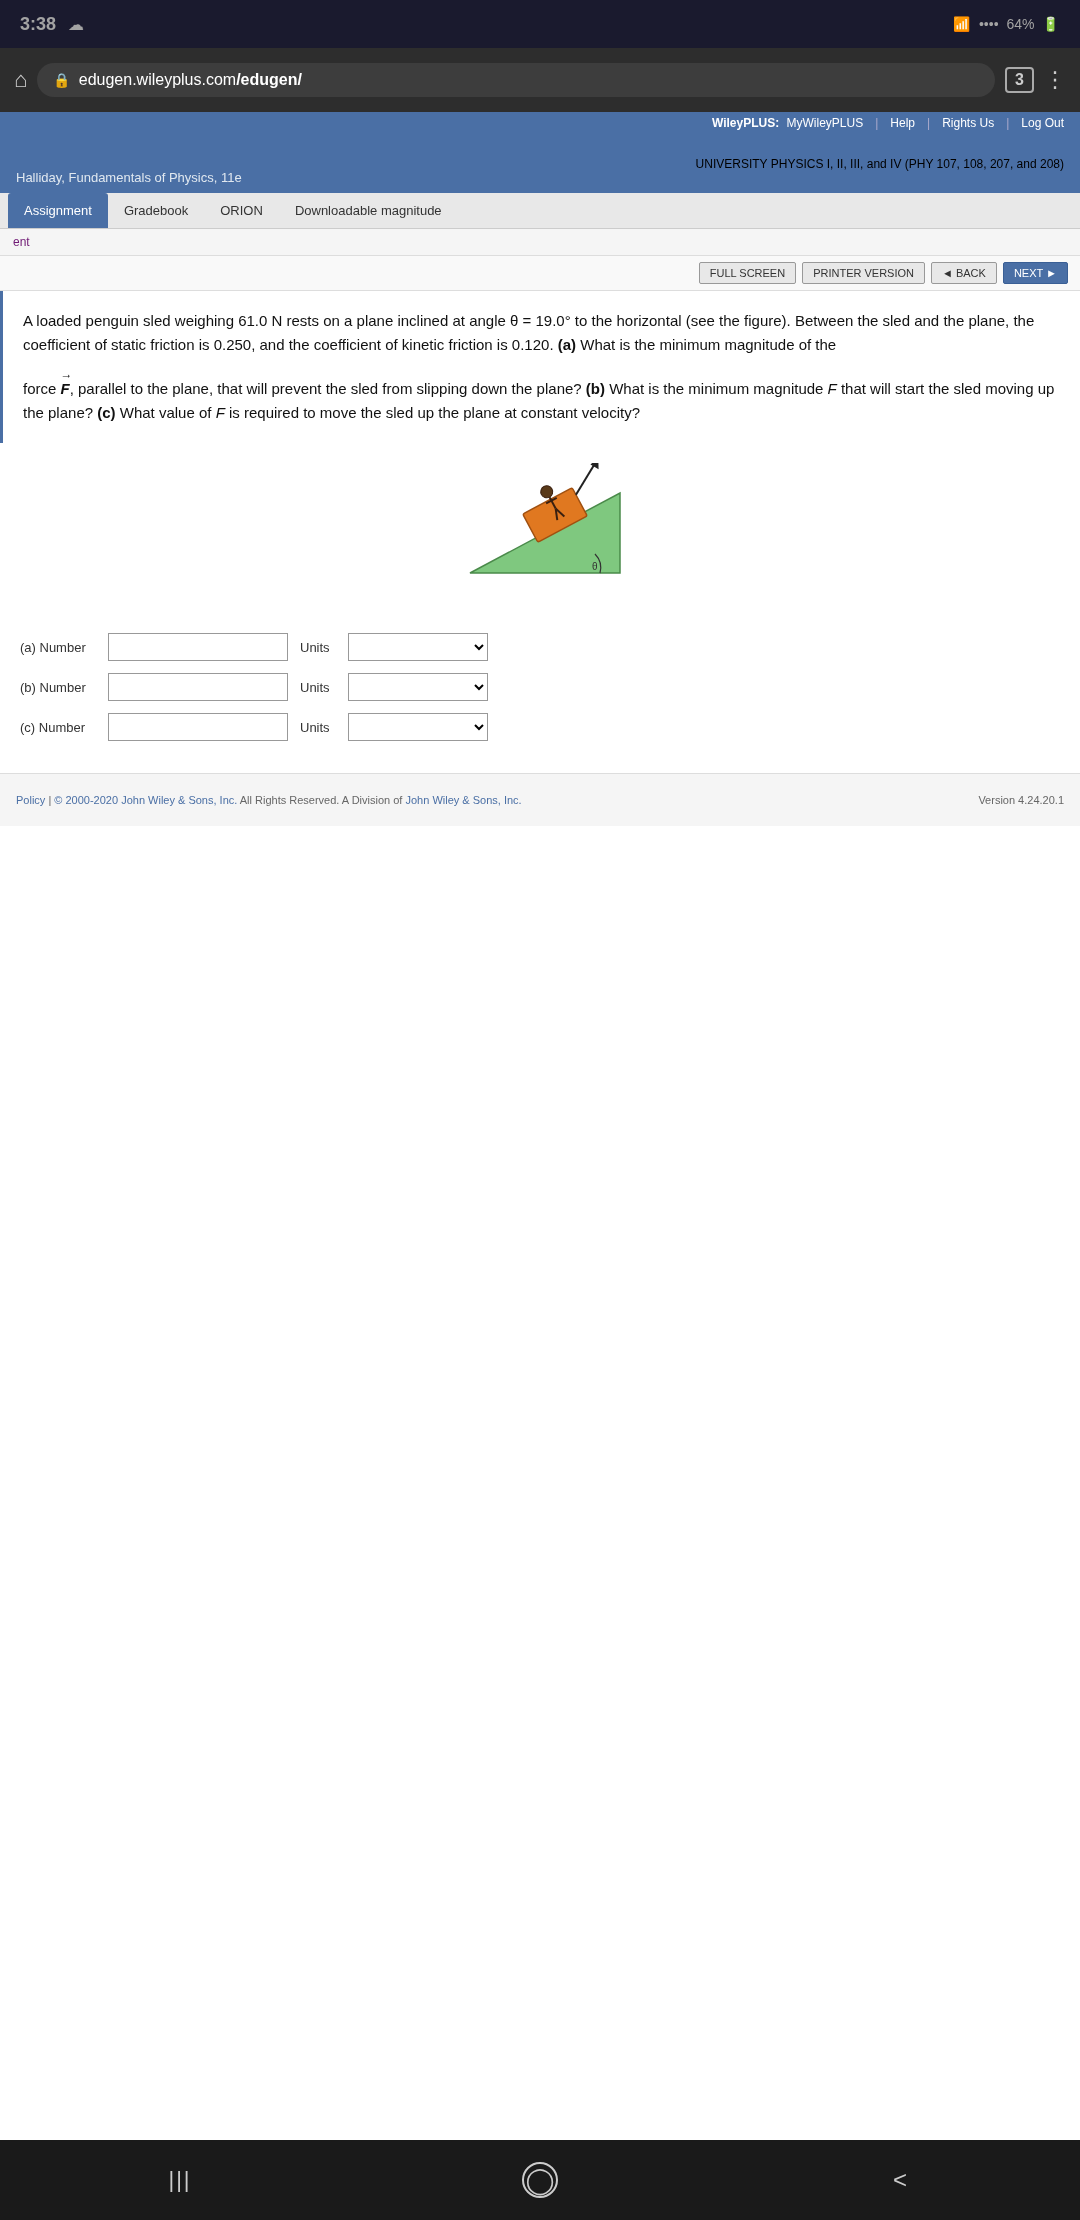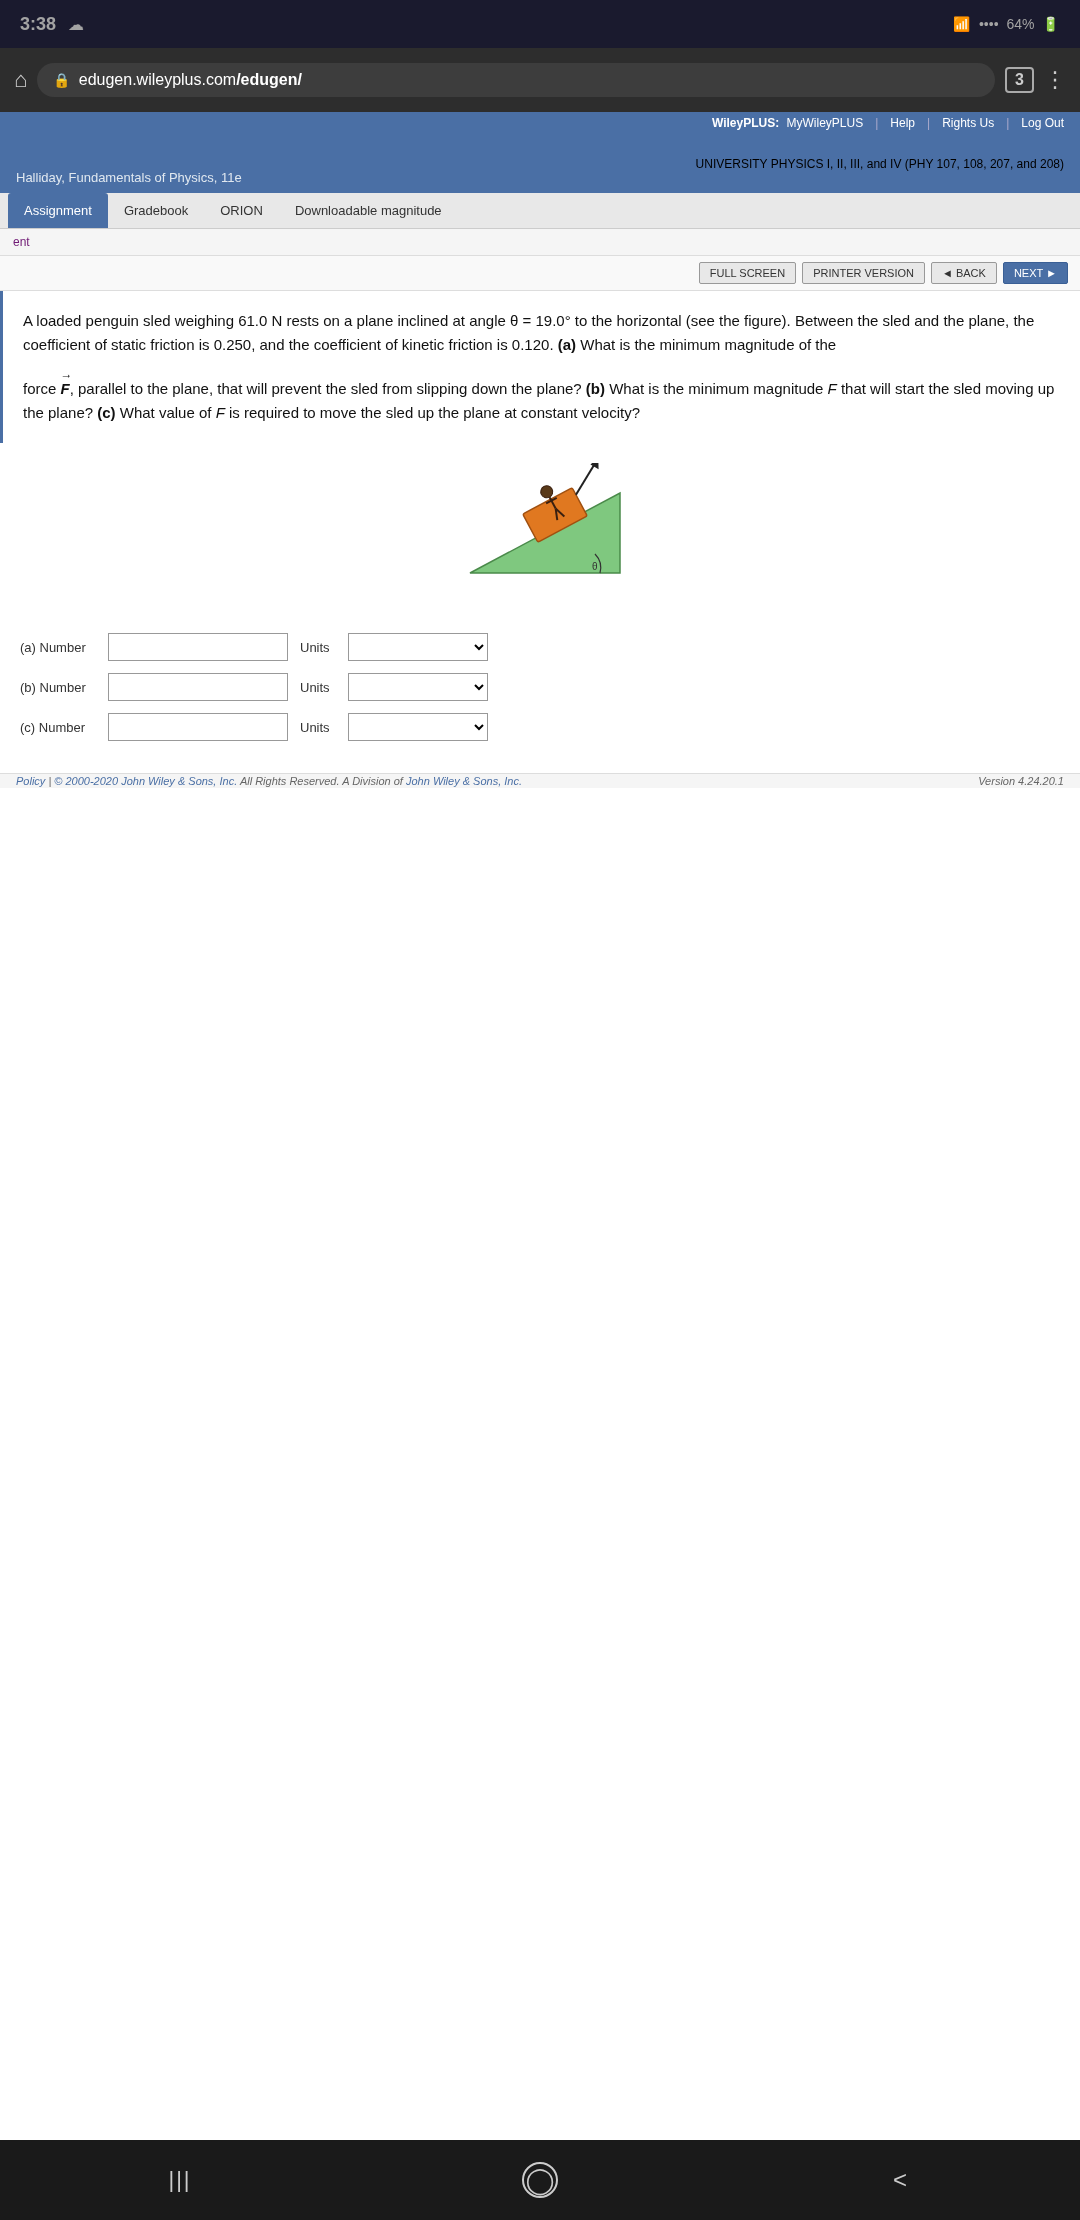--- a/index.html
+++ b/index.html
@@ -206,27 +206,26 @@
       width: 140px;
       height: 28px;
       background: #fff;
       cursor: pointer;
     }
 
     
     .site-footer {
       background: #f5f5f5;
       border-top: 1px solid #ddd;
-      padding: 1px 16px;
+      padding: 20px 16px;
       display: flex;
       justify-content: space-between;
       align-items: center;
       font-size: 11px;
       color: #666;
-      font-style: italic;
     }
     .site-footer a { color: #4a6fa5; text-decoration: none; }
 
     
     .bottom-nav {
       background: #1a1a1a;
       display: flex;
       justify-content: space-around;
       align-items: center;
       padding: 16px 0;

